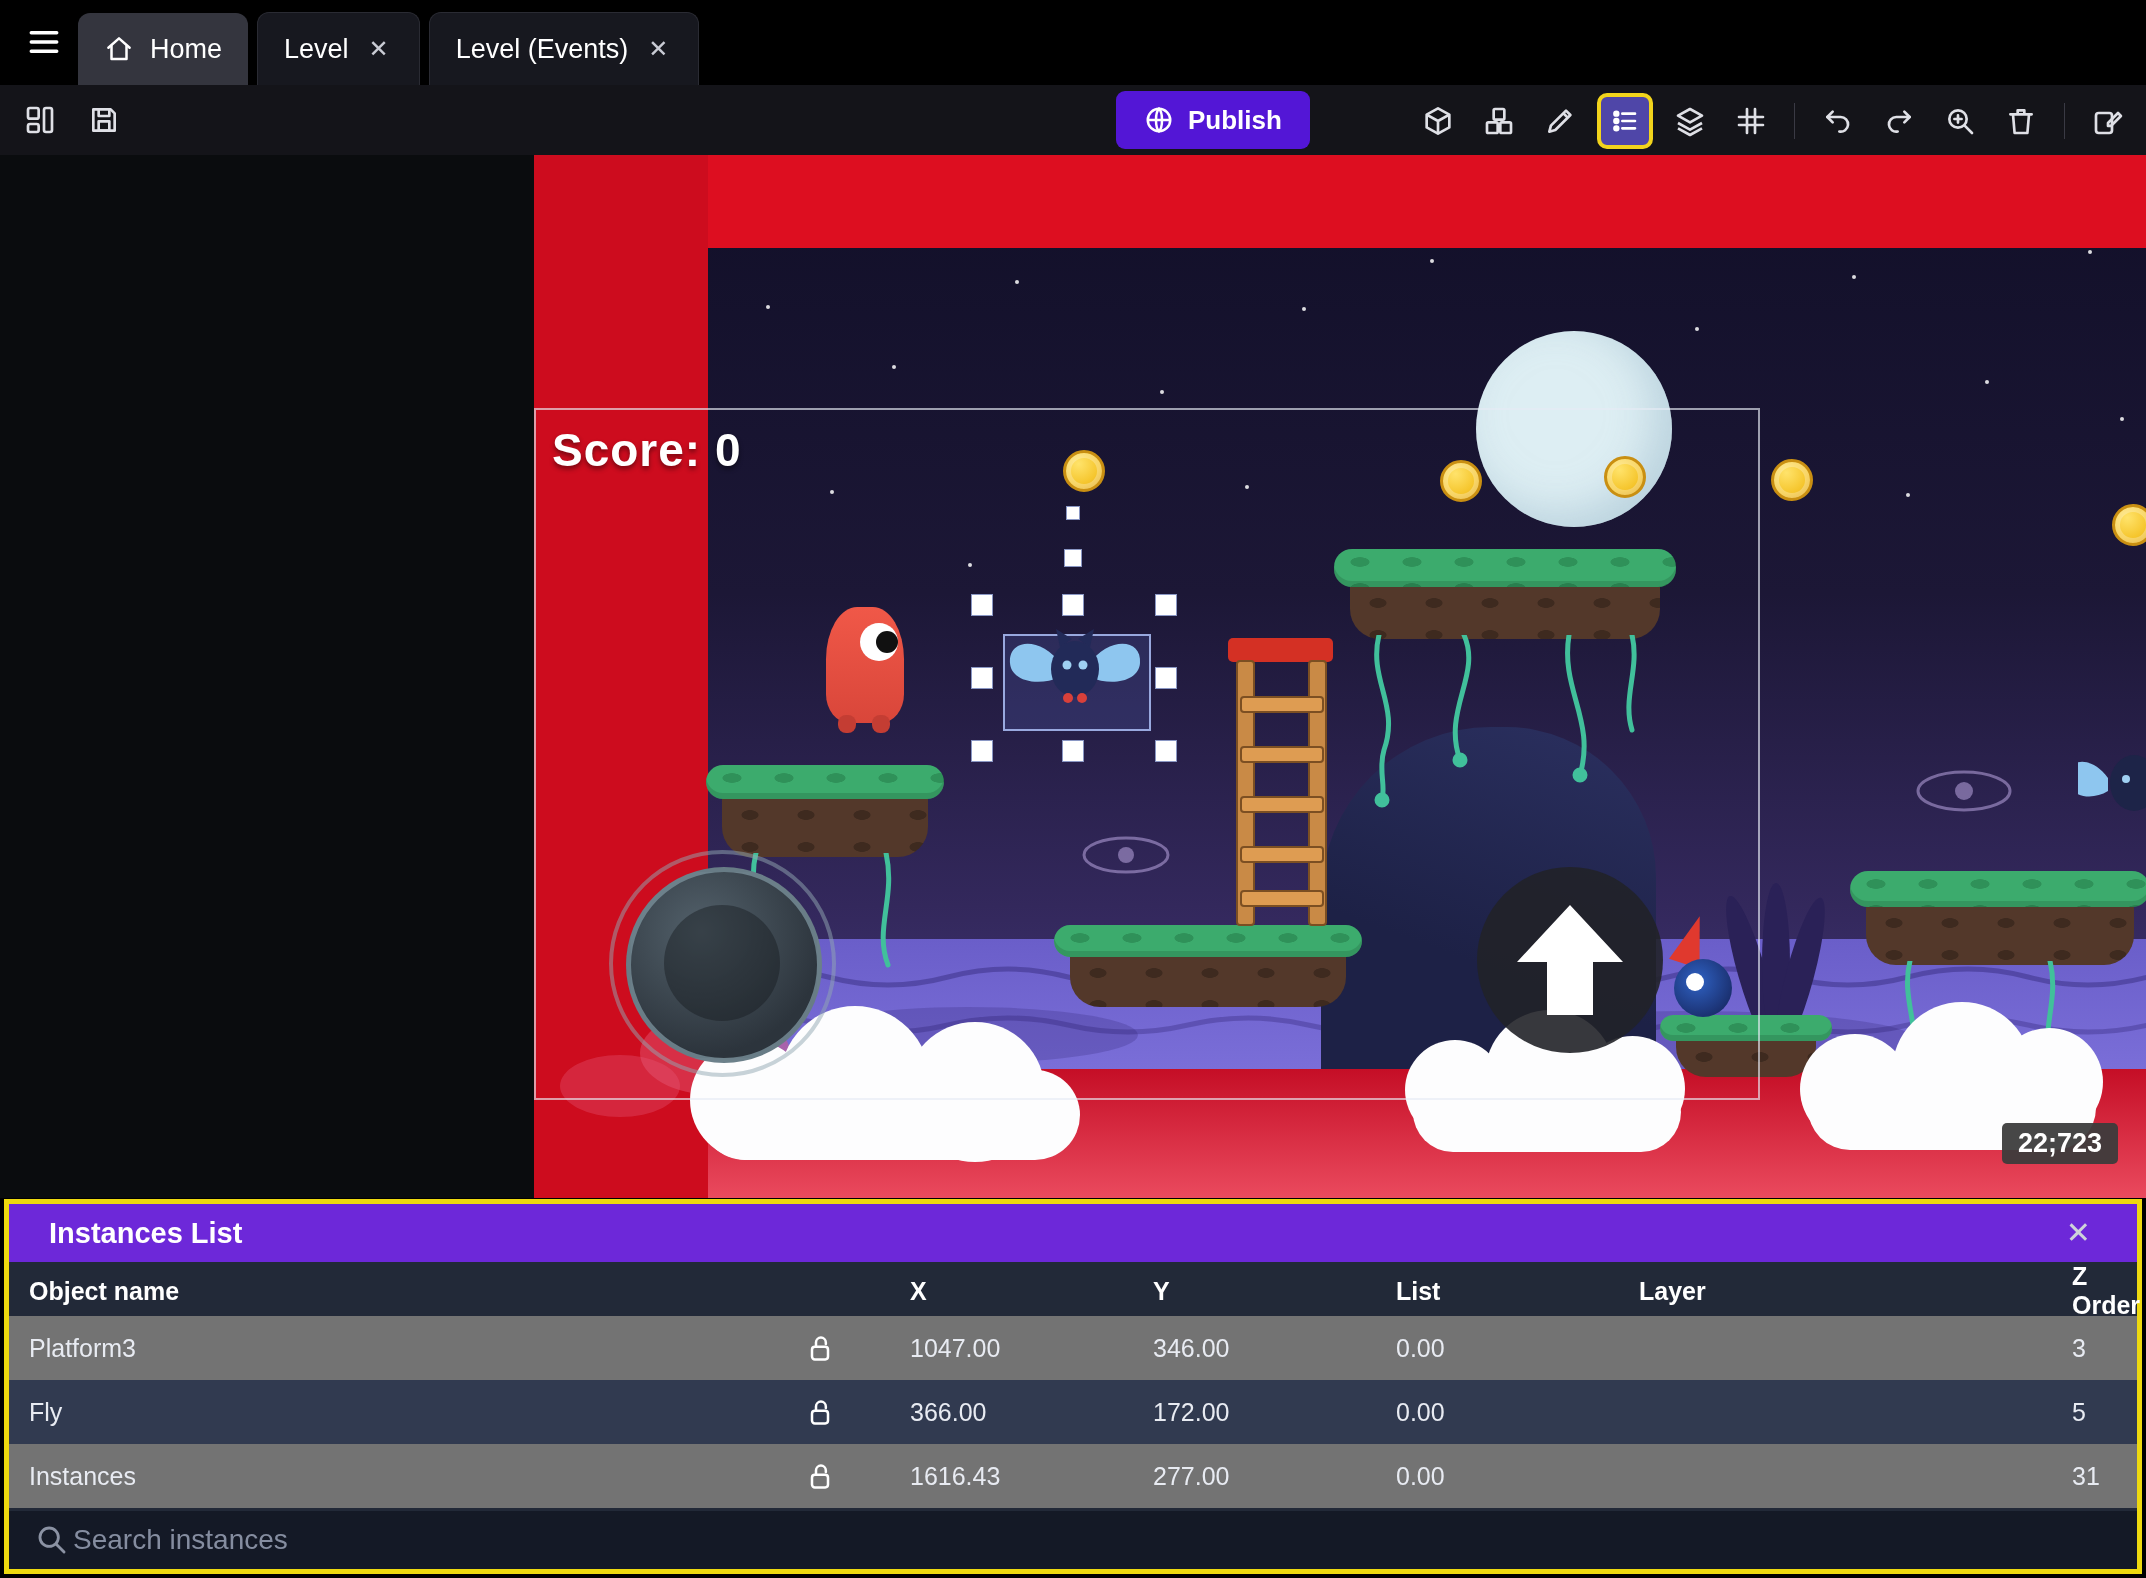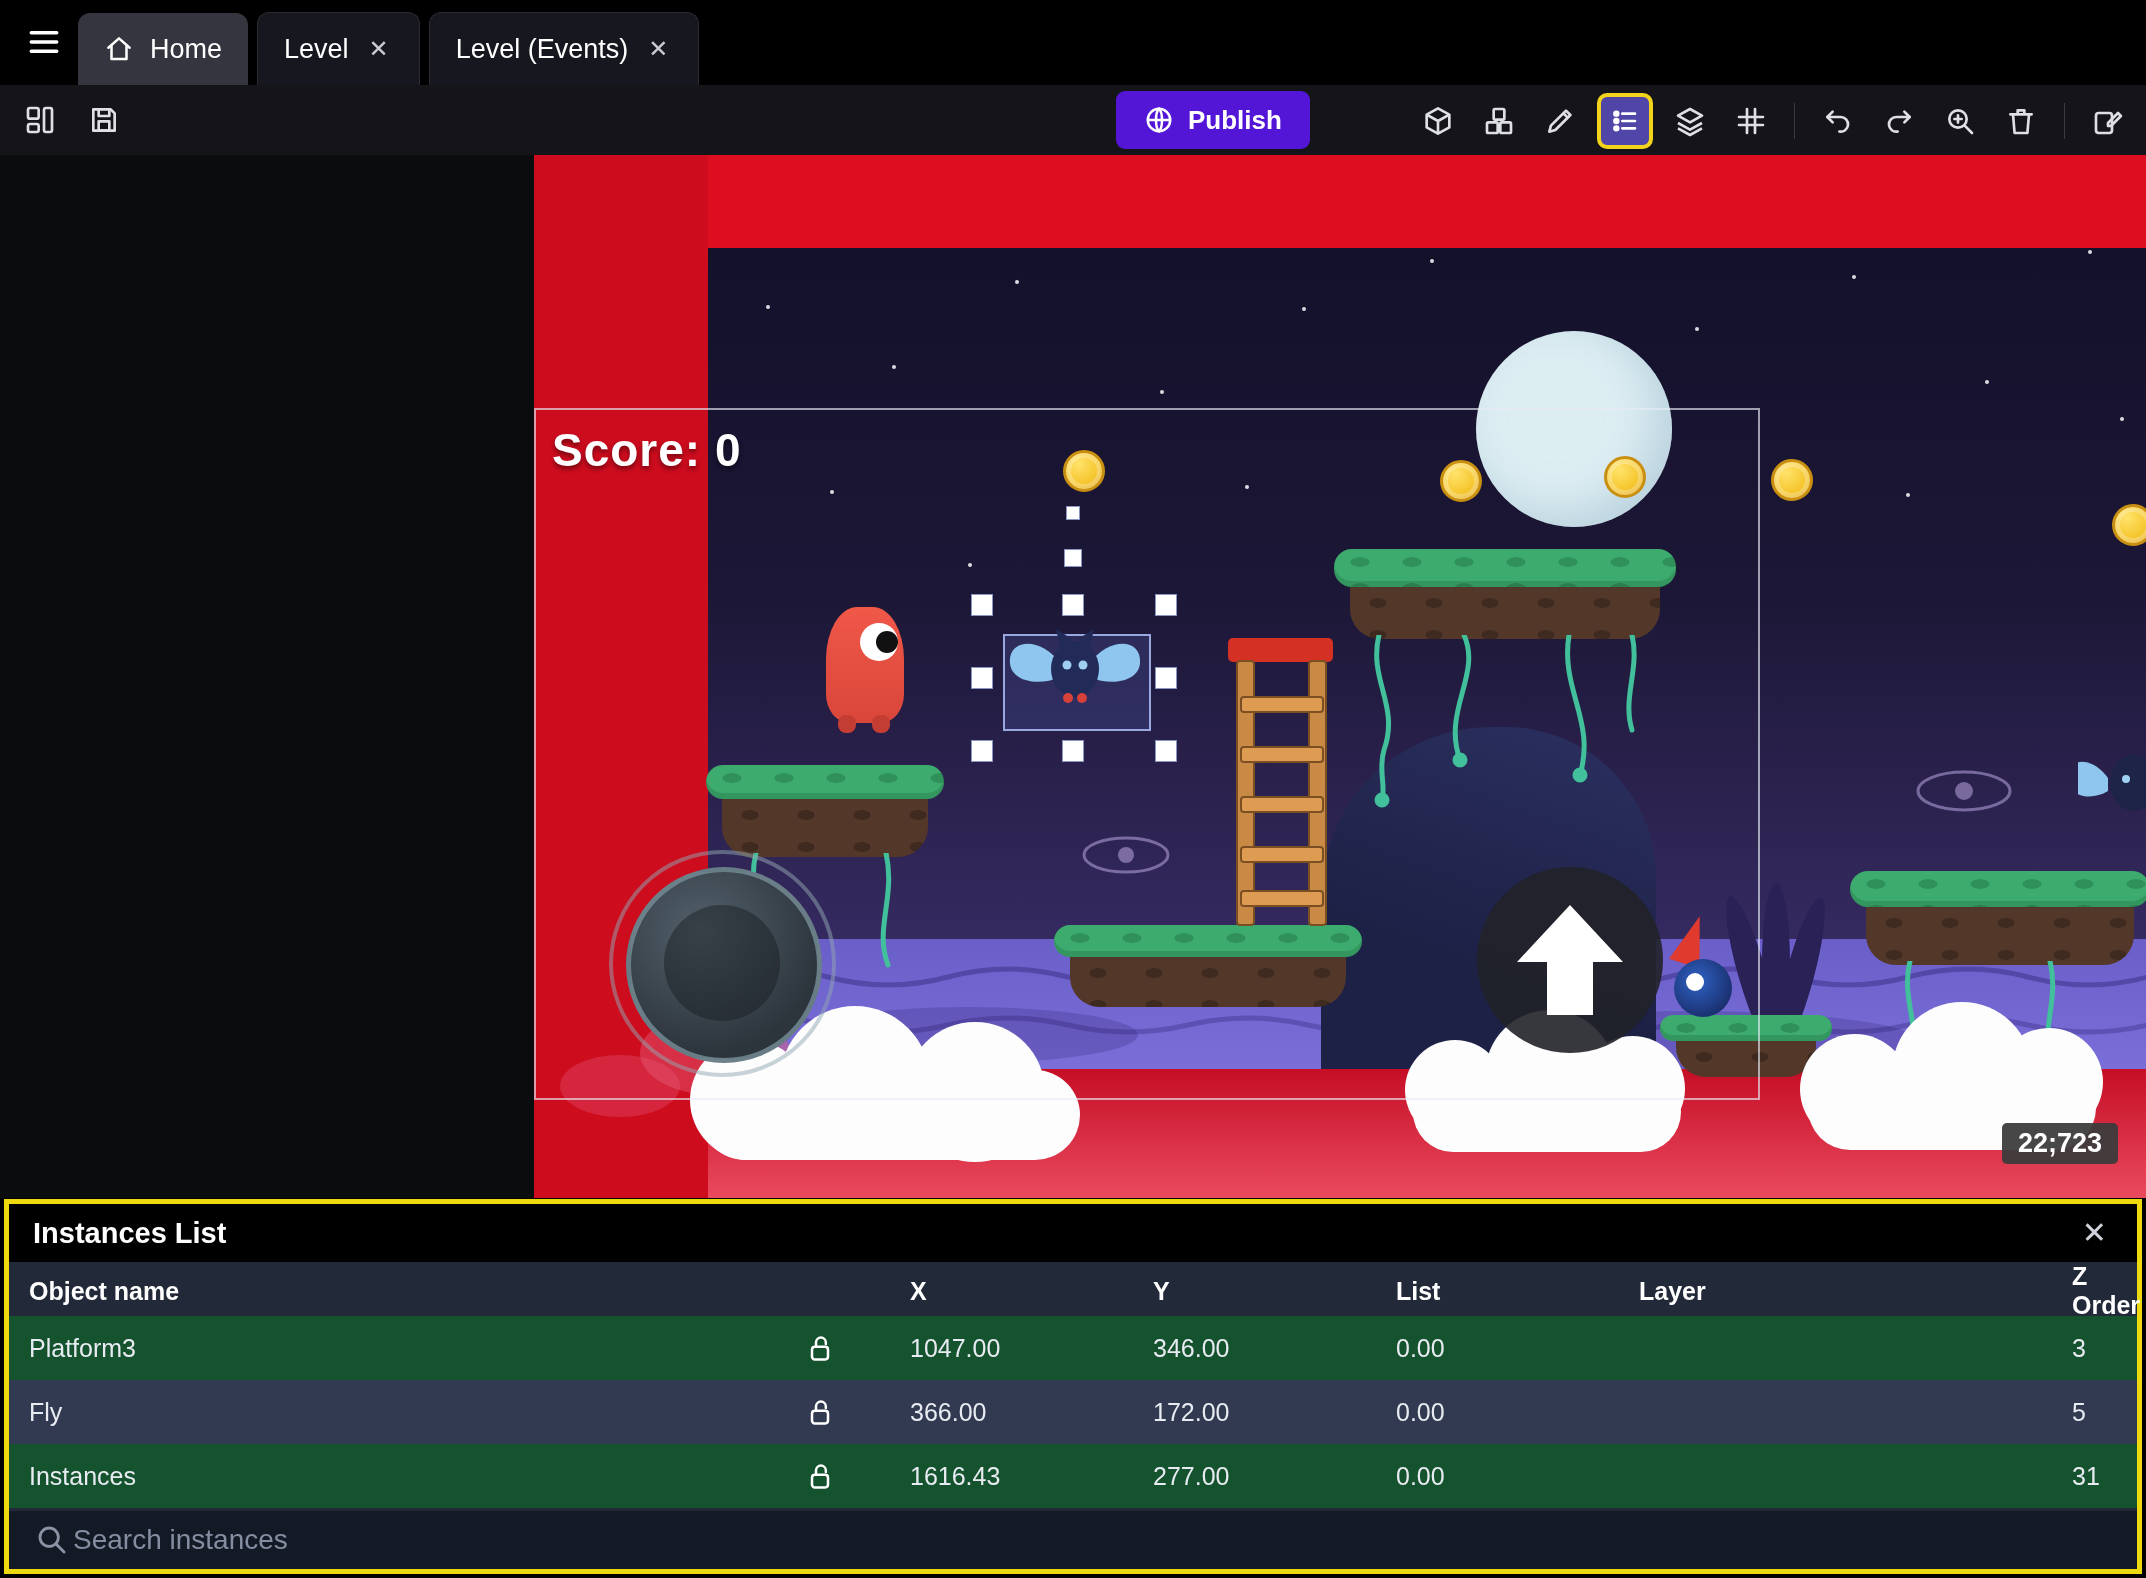--- a/index.html
+++ b/index.html
@@ -59,27 +59,27 @@
   .cloud .base{position:absolute;background:#fdfdfe;border-radius:60px;}
   .badge{left:2002px;top:968px;padding:5px 16px;background:rgba(60,60,60,.94);border-radius:5px;font-size:27px;font-weight:bold;color:#fff;}
   .creature{left:1674px;top:804px;width:58px;height:58px;border-radius:50%;background:radial-gradient(circle at 40% 38%,#2f62c4,#1a2f6e 75%);}
   .creature .eye{position:absolute;left:12px;top:14px;width:18px;height:18px;border-radius:50%;background:#fff;}
   .fin{left:1676px;top:760px;width:0;height:0;border-left:16px solid transparent;border-right:16px solid transparent;border-bottom:50px solid #e0392e;transform:rotate(18deg);}
   .pink-blob{border-radius:50%;background:#e55a78;}
   .eyemark{position:absolute;}
 
   
   .panel{position:absolute;left:4px;top:1199px;width:2138px;height:375px;box-sizing:border-box;border:5px solid #eed90f;background:#222938;}
-  .panel-title{height:58px;display:flex;align-items:center;justify-content:space-between;padding:0 24px;background:#000000;}
+  .panel-title{height:58px;display:flex;align-items:center;justify-content:space-between;padding:0 40px;background:#6d28d9;}
   .panel-title .t{font-size:29px;font-weight:600;color:#fff;}
   .panel-close{background:none;border:none;color:#ced2da;font-size:30px;cursor:pointer;line-height:1;}
   .prow{display:grid;grid-template-columns:740px 95px 220px 220px 220px 410px 1fr;align-items:center;height:64px;font-size:25px;color:#e8ebf2;gap:23px;}
   .prow>div{padding-left:20px;}
   .phead{height:54px;font-weight:bold;color:#fff;background:#222938;}
-  .r-odd{background:#14532d;}
+  .r-odd{background:#737373;}
   .r-even{background:#313a50;}
   .lockcell{display:flex;justify-content:center;padding-left:0 !important;}
   .searchbar{position:absolute;left:0;bottom:0;width:100%;height:58px;background:#141926;display:flex;align-items:center;}
   .searchbar svg{margin-left:26px;}
   .searchbar input{flex:1;height:100%;background:transparent;border:none;outline:none;color:#e8eaf0;font-size:28px;margin-left:2px;font-family:"Liberation Sans",sans-serif;}
   .searchbar input::placeholder{color:#858da0;}
 
   .ic{display:block;}
 </style>
 </head>

